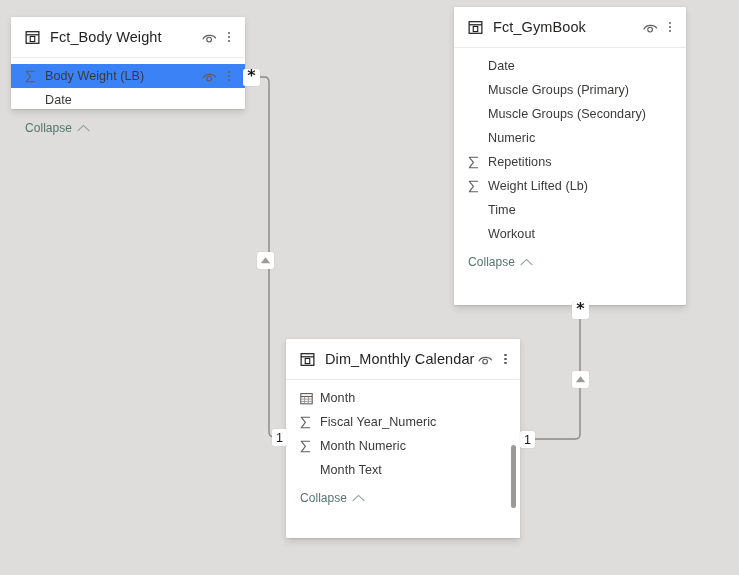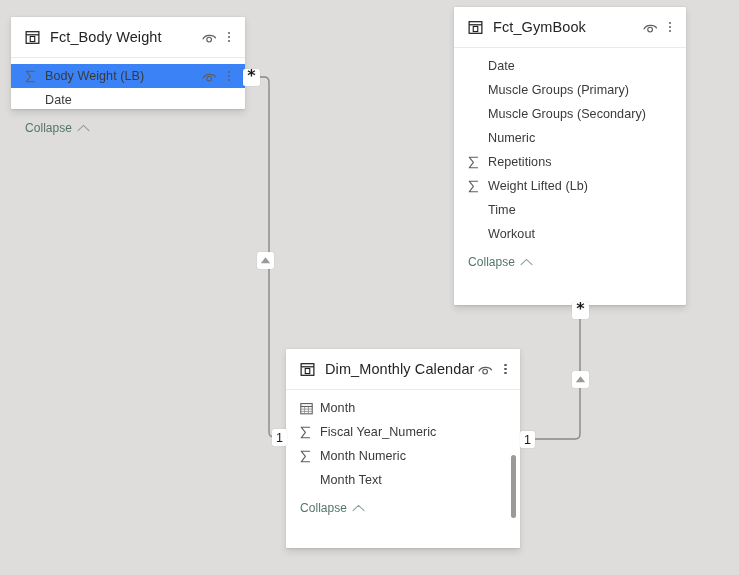--- a/index.html
+++ b/index.html
@@ -343,21 +343,21 @@
     </div>
 
     <div class="collapse-row">
       <span class="collapse-link">Collapse</span>
       <svg class="chev-up" width="13" height="8" viewBox="0 0 13 8">
         <path d="M1 6.6 L6.5 1.4 L12 6.6" fill="none" stroke="#8f9f9c" stroke-width="1.1" stroke-linecap="round"></path>
       </svg>
     </div>
   </div>
 
-  <div class="card" id="card-dim_monthly_calendar" style="left:286px; top:339px; width:234px; height:199px;margin-top:10px;">
+  <div class="card" id="card-dim_monthly_calendar" style="left:286px; top:339px; width:234px; height:199px;">
 
     <div class="card-header">
       <svg class="tbl-icon" viewBox="0 0 16 16">
         <rect x="1.2" y="1.8" width="13.6" height="12.4" fill="none" stroke="#201f1e" stroke-width="1.3"></rect>
         <line x1="1.2" y1="5.1" x2="14.8" y2="5.1" stroke="#201f1e" stroke-width="1.3"></line>
         <rect x="5.6" y="6.9" width="4.8" height="5.4" fill="none" stroke="#201f1e" stroke-width="1.2"></rect>
       </svg>
       <div class="card-title">Dim_Monthly Calendar</div>
       <div class="hdr-icons">
         <div class="eye-btn">

